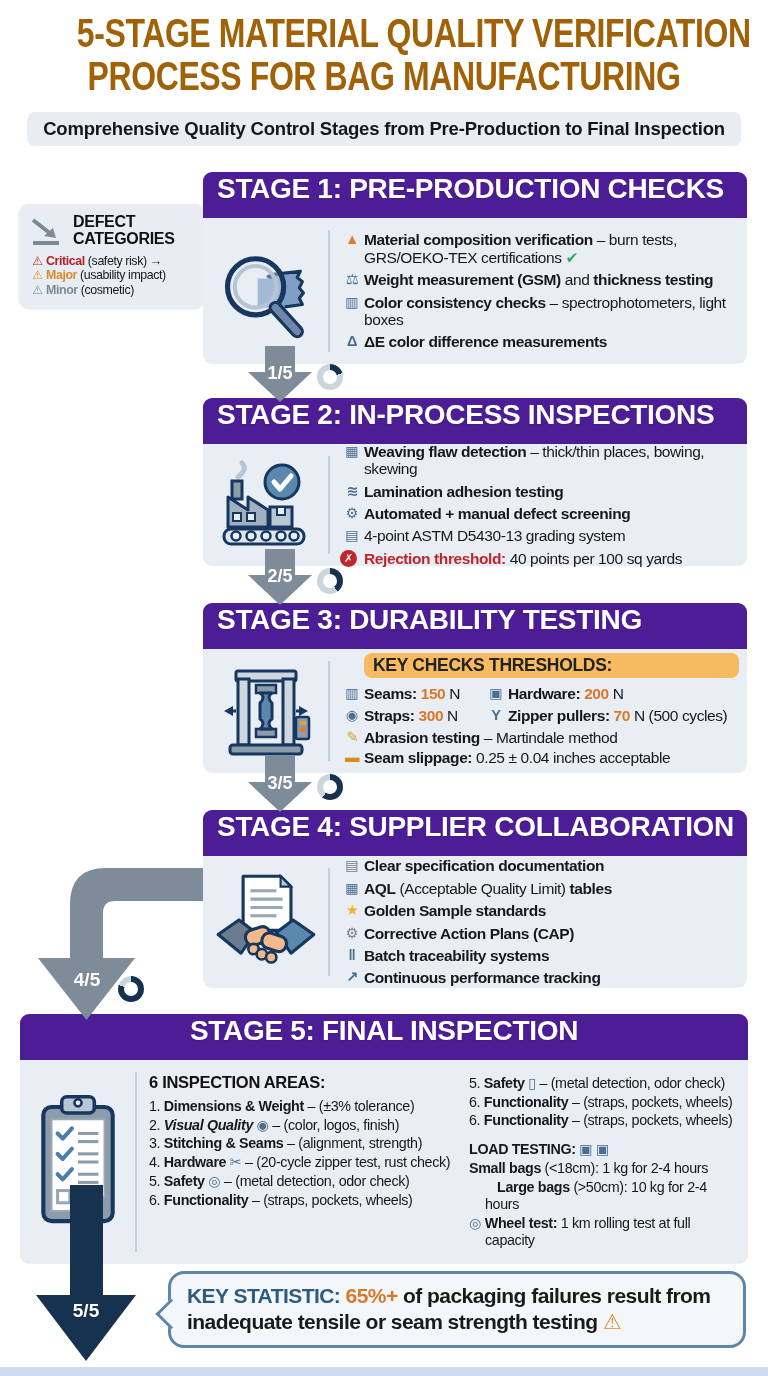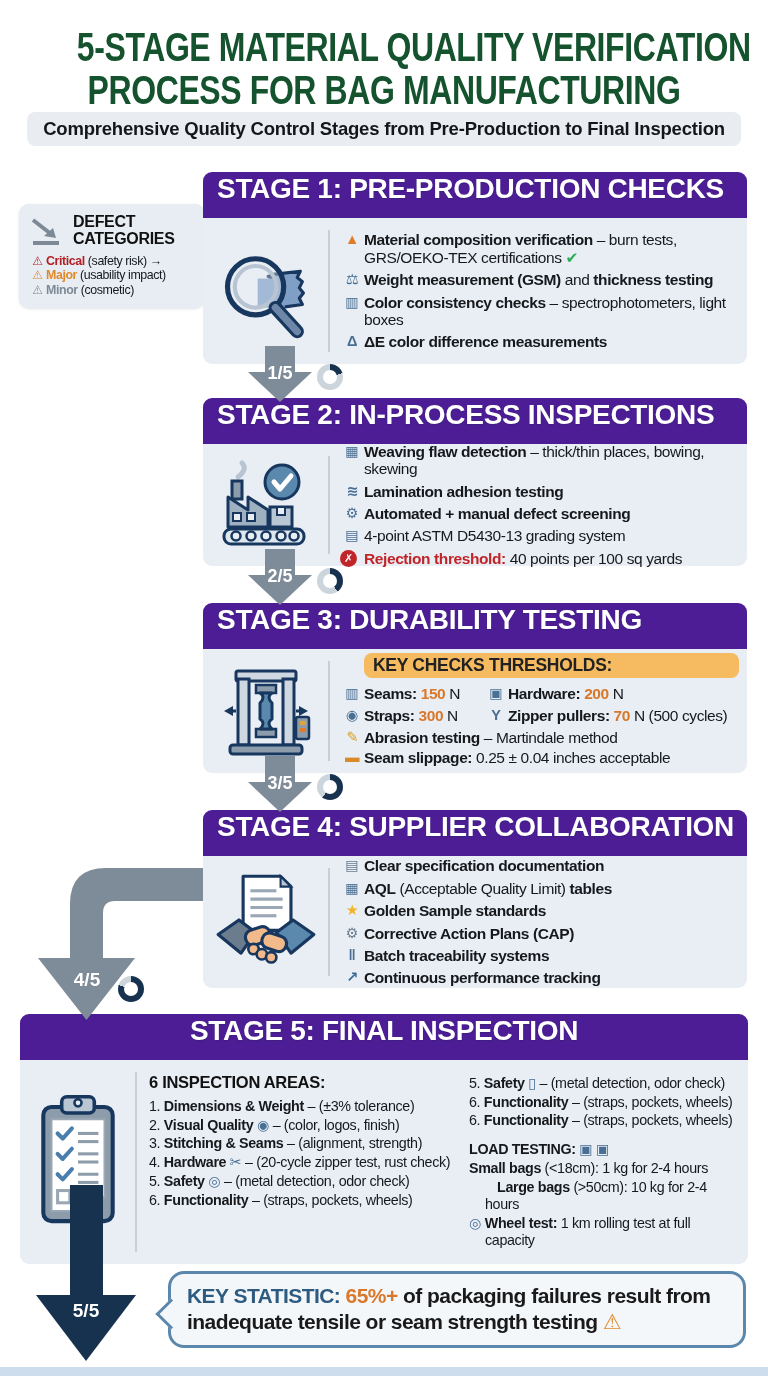--- a/index.html
+++ b/index.html
@@ -1,21 +1,21 @@
 <!DOCTYPE html>
 <html><head>
 <meta charset="utf-8">
 <style>
   html,body{margin:0;padding:0;}
   body{width:768px;height:1376px;position:relative;background:#ffffff;
        font-family:"Liberation Sans","DejaVu Sans",sans-serif;overflow:hidden;}
   .abs{position:absolute;}
 
   
-  .title{left:0;top:26px;width:768px;text-align:center;color:#14532d;font-weight:bold;
+  .title{left:0;top:12px;width:768px;text-align:center;color:#a16207;font-weight:bold;
          font-size:40px;line-height:1.08;letter-spacing:-.5px;}
   .title .tline{display:block;white-space:nowrap;transform:scaleX(.80);transform-origin:50% 50%;}
   .subtitle{left:50%;top:112px;transform:translateX(-50%);background:#e9edf1;color:#141619;
             font-size:18.5px;font-weight:bold;padding:6px 16px;border-radius:8px;white-space:nowrap;
             letter-spacing:-.2px;}
 
   
   .defect{left:19px;top:204px;width:166px;background:#e7edf3;border-radius:10px;
           padding:10px 10px 9px 10px;box-shadow:0 1px 3px rgba(40,60,90,.15);}
   .defect .tail{position:absolute;right:-8px;top:54px;width:17px;height:17px;background:#e7edf3;
@@ -357,21 +357,21 @@
     </div>
     <div class="vdiv"></div>
     <div class="cols">
       <div class="col c-left">
         <div class="col-title">6 INSPECTION AREAS:</div>
         <div>
             <div class="b-row">
               <span class="b-tx"><span>1. </span><span style="font-weight: bold;">Dimensions &amp; Weight</span><span> – (±3% tolerance)</span></span>
             </div>
             <div class="b-row">
-              <span class="b-tx"><span>2. </span><span style="font-weight: bold;">Visual Quality </span><span style="color: rgb(74, 111, 148);">◉ </span><span>– (color, logos, finish)</span></span>
+              <span class="b-tx"><span>2. </span><span style="font-weight: bold; font-style: italic;">Visual Quality </span><span style="color: rgb(74, 111, 148);">◉ </span><span>– (color, logos, finish)</span></span>
             </div>
             <div class="b-row">
               <span class="b-tx"><span>3. </span><span style="font-weight: bold;">Stitching &amp; Seams</span><span> – (alignment, strength)</span></span>
             </div>
             <div class="b-row">
               <span class="b-tx"><span>4. </span><span style="font-weight: bold;">Hardware </span><span style="color: rgb(74, 111, 148);">✂ </span><span>– (20-cycle zipper test, rust check)</span></span>
             </div>
             <div class="b-row">
               <span class="b-tx"><span>5. </span><span style="font-weight: bold;">Safety </span><span style="color: rgb(74, 111, 148);">◎ </span><span>– (metal detection, odor check)</span></span>
             </div>

